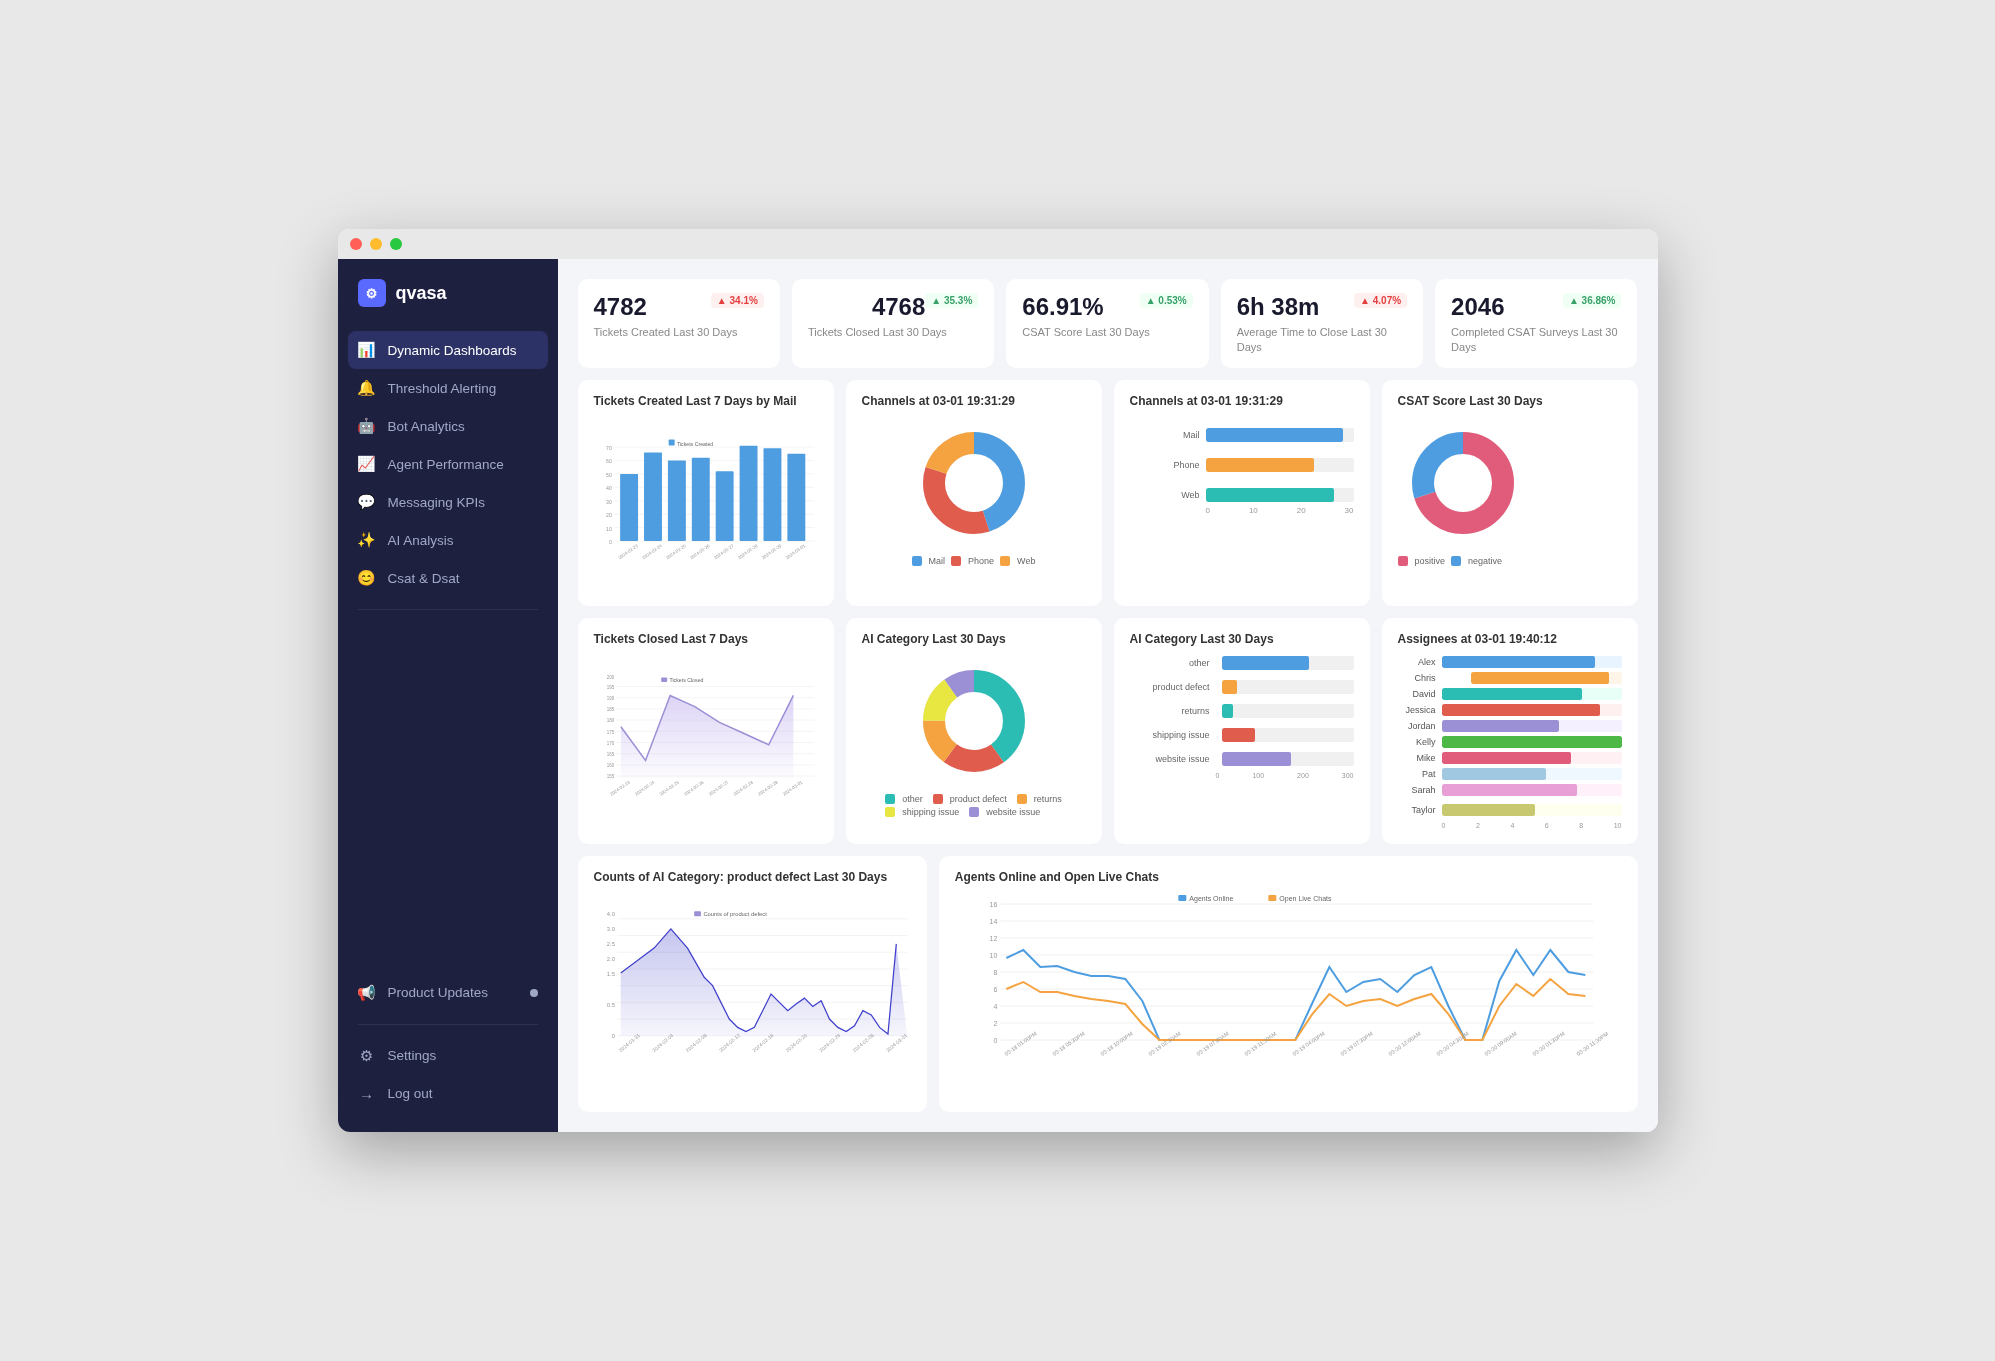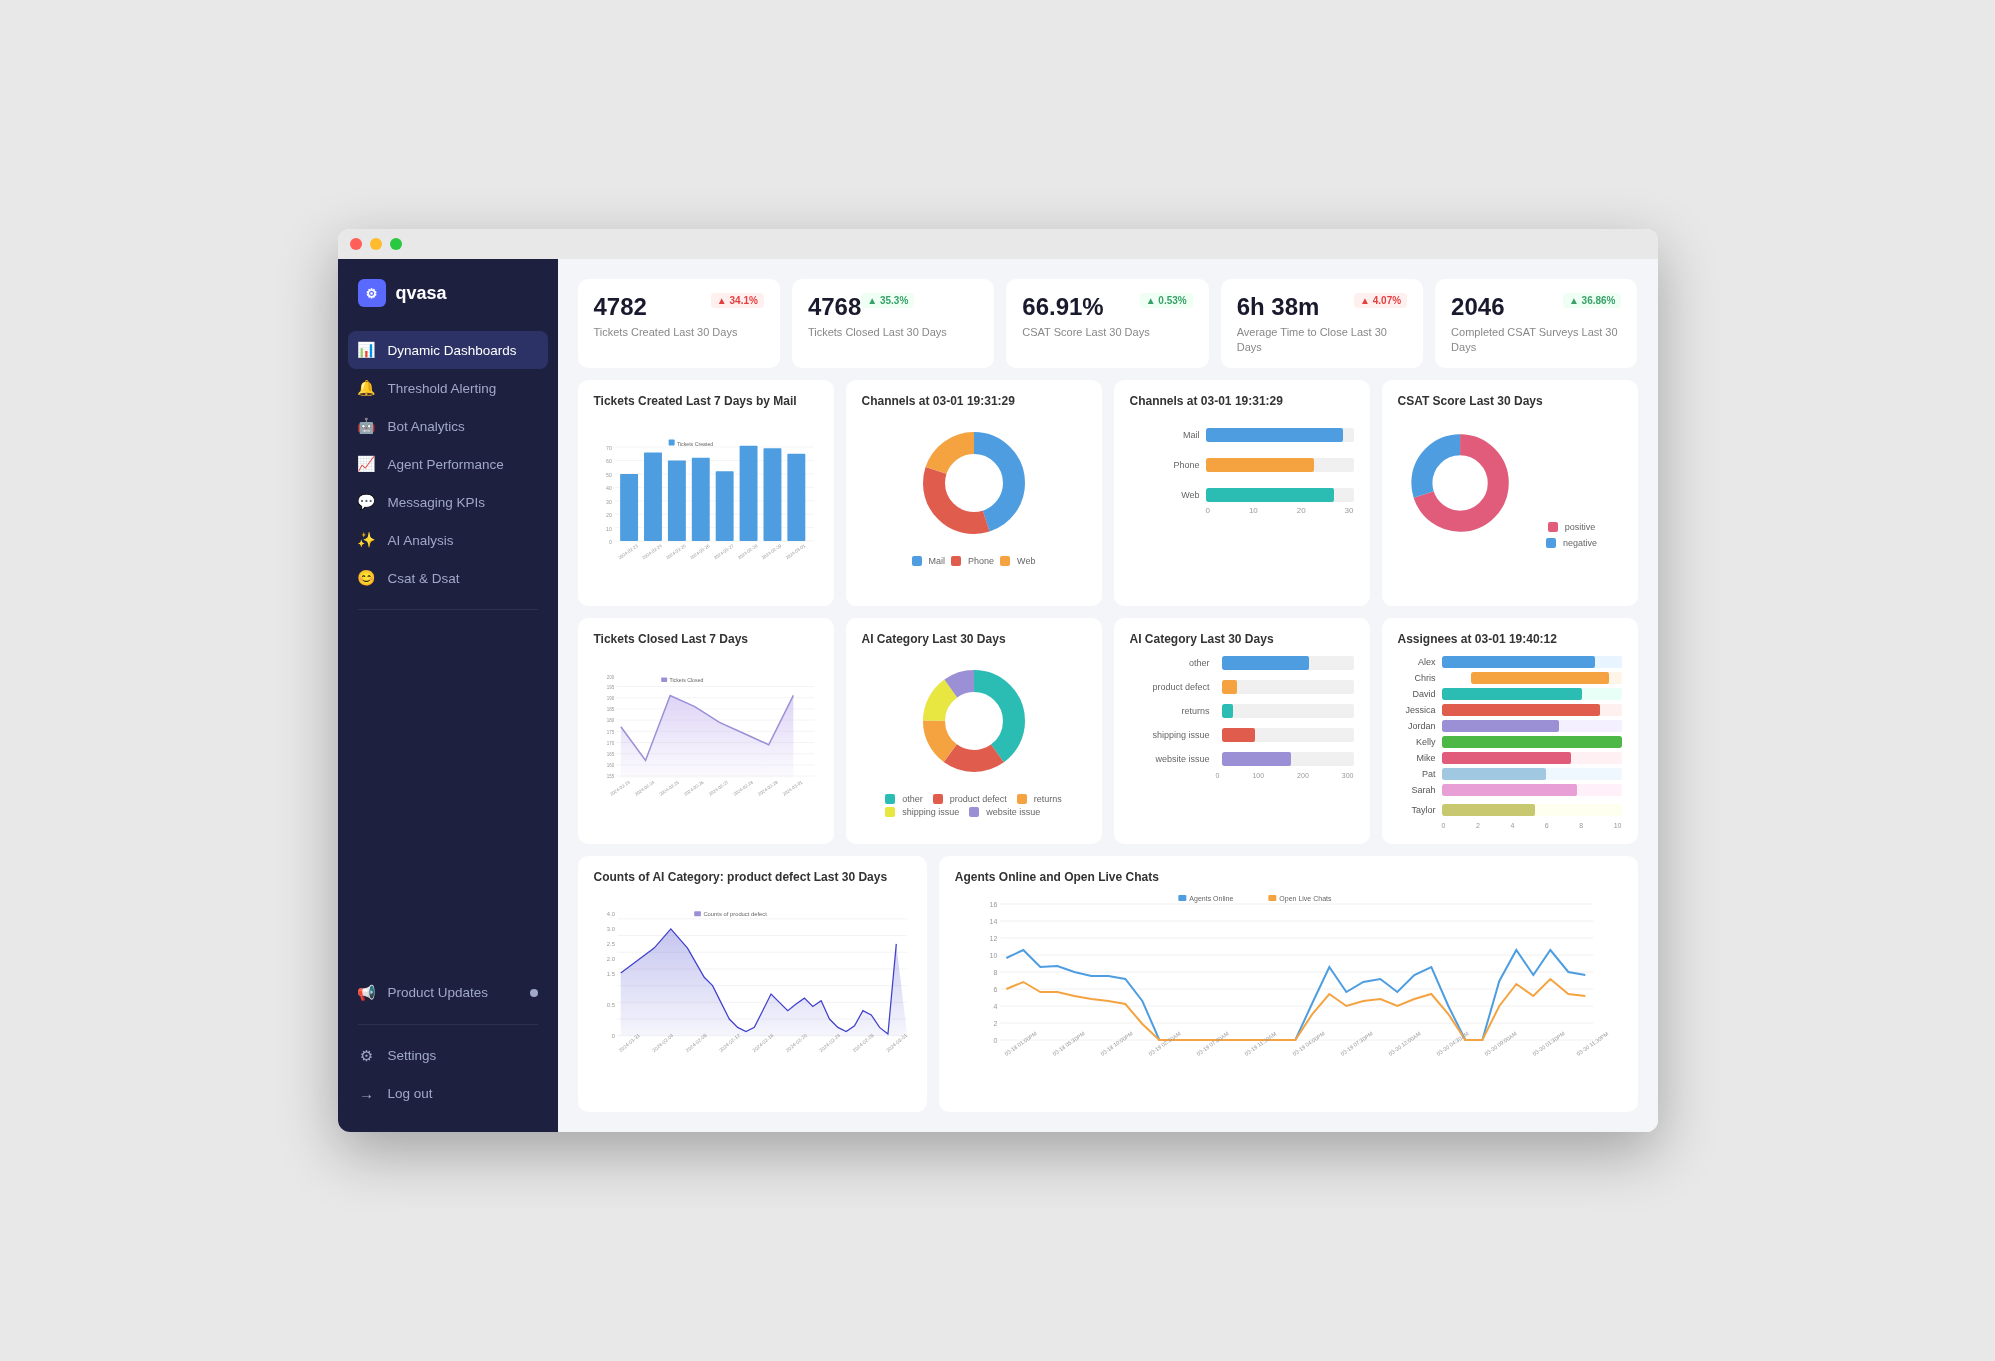--- a/index.html
+++ b/index.html
@@ -250,21 +250,21 @@
 
       <div class="stats-row">
         <div class="stat-card">
           <div style="display:flex;justify-content:space-between;align-items:flex-start;">
             <span class="stat-value">4782</span>
             <span class="stat-badge badge-red">▲ 34.1%</span>
           </div>
           <div class="stat-label">Tickets Created Last 30 Days</div>
         </div>
         <div class="stat-card">
-          <div style="display:flex;justify-content:flex-start;align-items:flex-start;">
+          <div style="display:flex;justify-content:flex-end;align-items:flex-start;">
             <span class="stat-value">4768</span>
             <span class="stat-badge badge-green">▲ 35.3%</span>
           </div>
           <div class="stat-label">Tickets Closed Last 30 Days</div>
         </div>
         <div class="stat-card">
           <div style="display:flex;justify-content:space-between;align-items:flex-start;">
             <span class="stat-value">66.91%</span>
             <span class="stat-badge badge-green">▲ 0.53%</span>
           </div>
@@ -396,21 +396,21 @@
               <span>0</span>
                 <span>10</span>
                 <span>20</span>
                 <span>30</span>
             </div>
           </div>
         </div>
 
         <div class="chart-card">
           <div class="chart-title">CSAT Score Last 30 Days</div>
-          <div style="display:flex;align-items:flex-end;">
+          <div style="display:flex;flex-direction:column;align-items:flex-start;">
             <svg width="130" height="130" viewBox="0 0 130 130">
               <circle cx="65" cy="65" r="40" fill="none" stroke="#f0f0f0" stroke-width="22"></circle>
 
               <circle cx="65" cy="65" r="40" fill="none" stroke="#e05c7a" stroke-width="22" stroke-dasharray="175.9 75.4" stroke-dashoffset="0" transform="rotate(-90 65 65)"></circle>
 
               <circle cx="65" cy="65" r="40" fill="none" stroke="#4d9de0" stroke-width="22" stroke-dasharray="75.4 175.9" stroke-dashoffset="-175.9" transform="rotate(-90 65 65)"></circle>
               <circle cx="65" cy="65" r="28" fill="white"></circle>
             </svg>
             <div class="donut-legend">
               <div class="legend-item">

